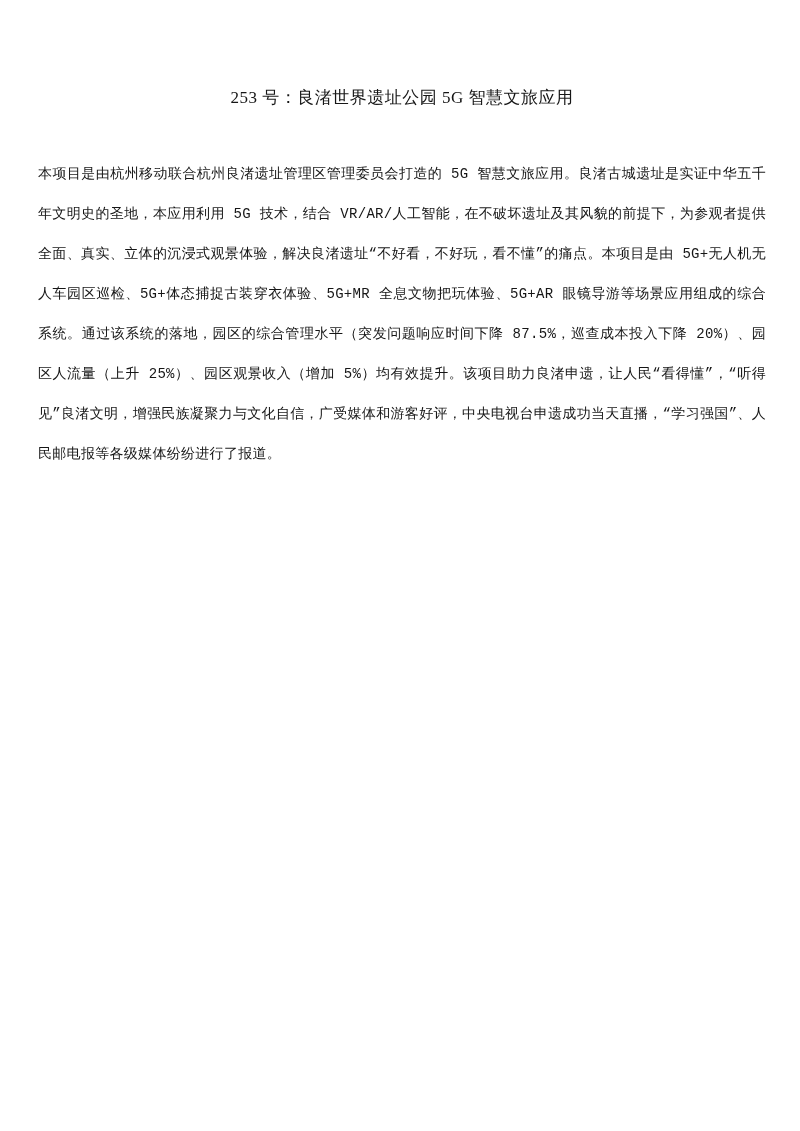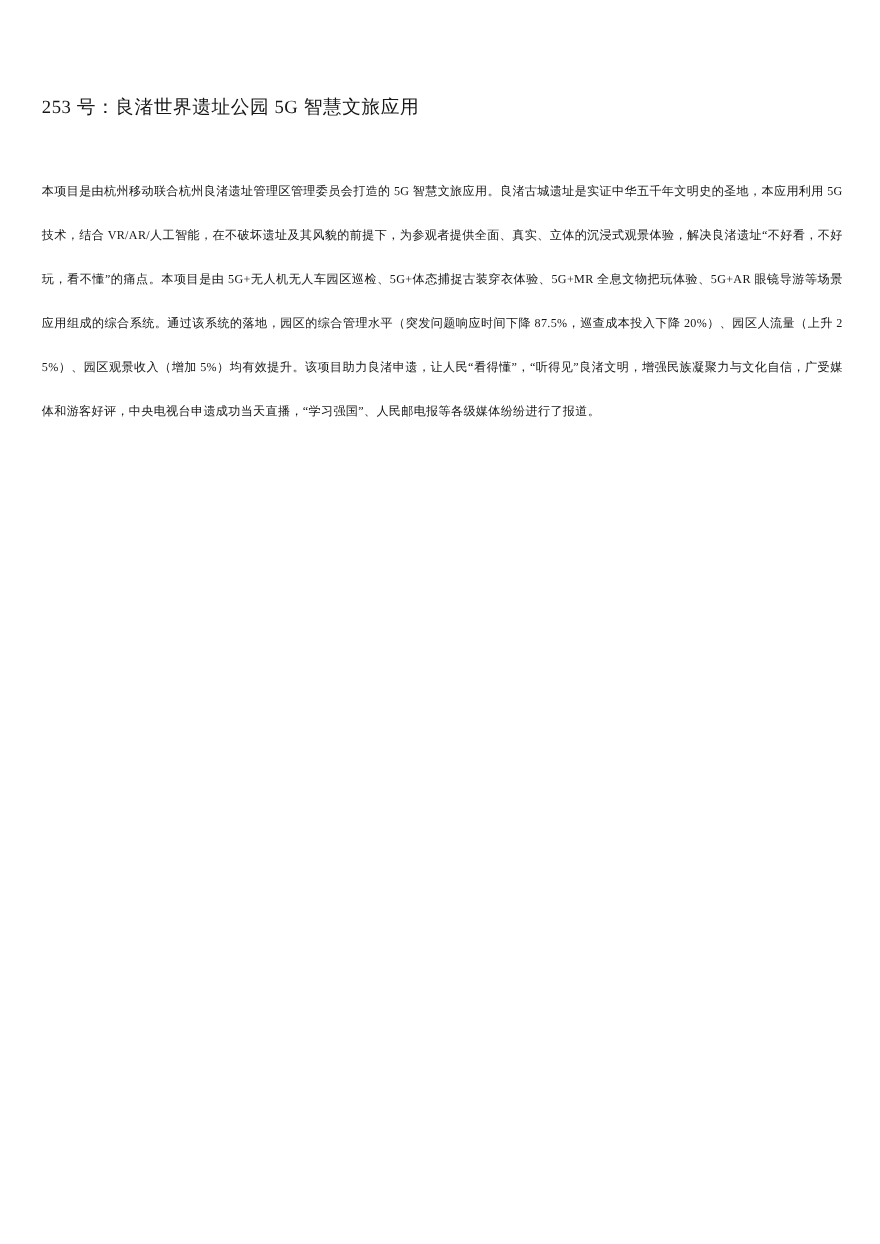--- a/index.html
+++ b/index.html
@@ -22,29 +22,31 @@
     top: 86px;
     width: 728px;
   }
   .doc-title {
     margin: 0 0 44px 0;
     font-size: 17px;
     font-weight: normal;
     line-height: 24px;
     letter-spacing: 0.5px;
     white-space: nowrap;
+    text-align: center;
   }
   .doc-body {
     margin: 0;
-    font-size: 11px;
+    font-size: 14px;
     line-height: 40px;
     letter-spacing: 0.3px;
     text-align: justify;
     text-justify: inter-character;
     word-break: break-all;
+    font-family: Liberation Mono, monospace;
   }
 </style>
 </head>
 <body>
 
 <div class="page">
   <div class="content">
     <h1 class="doc-title">253 号：良渚世界遗址公园 5G 智慧文旅应用</h1>
     <p class="doc-body">本项目是由杭州移动联合杭州良渚遗址管理区管理委员会打造的 5G 智慧文旅应用。良渚古城遗址是实证中华五千年文明史的圣地，本应用利用 5G 技术，结合 VR/AR/人工智能，在不破坏遗址及其风貌的前提下，为参观者提供全面、真实、立体的沉浸式观景体验，解决良渚遗址“不好看，不好玩，看不懂”的痛点。本项目是由 5G+无人机无人车园区巡检、5G+体态捕捉古装穿衣体验、5G+MR 全息文物把玩体验、5G+AR 眼镜导游等场景应用组成的综合系统。通过该系统的落地，园区的综合管理水平（突发问题响应时间下降 87.5%，巡查成本投入下降 20%）、园区人流量（上升 25%）、园区观景收入（增加 5%）均有效提升。该项目助力良渚申遗，让人民“看得懂”，“听得见”良渚文明，增强民族凝聚力与文化自信，广受媒体和游客好评，中央电视台申遗成功当天直播，“学习强国”、人民邮电报等各级媒体纷纷进行了报道。</p>
   </div>

